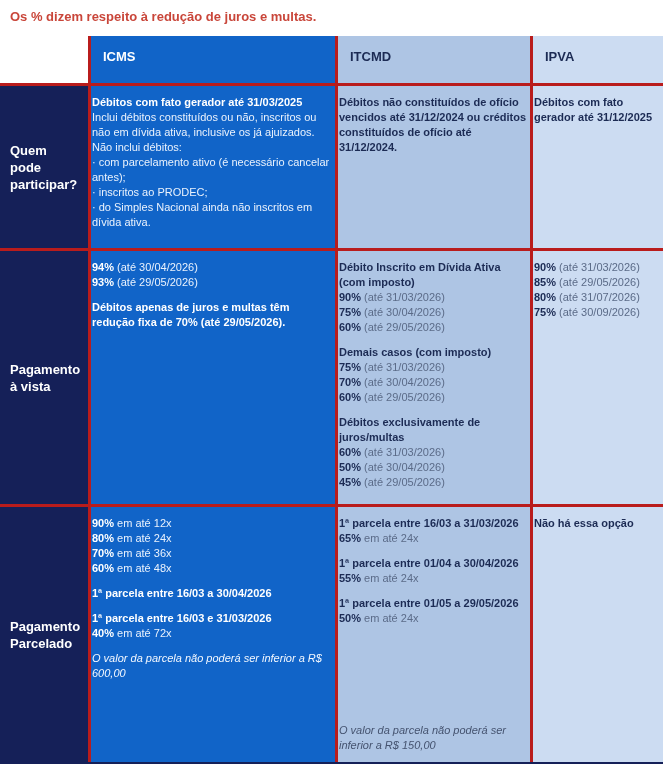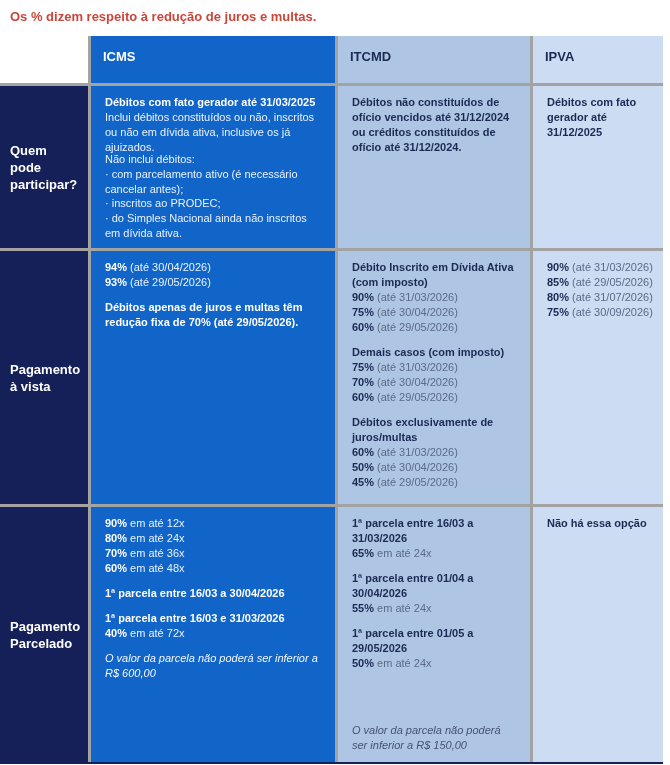--- a/index.html
+++ b/index.html
@@ -13,39 +13,39 @@
   .page-title {
     font-size: 13px; font-weight: 700; color: #c9463a;
     padding: 9px 10px 12px 10px;
   }
   .table {
     display: grid;
     grid-template-columns: 88px 244px 192px 130px;
     grid-template-rows: 47px 162px 253px 255px;
     gap: 3px;
     width: 663px;
-    background: #a3a3a3;
+    background: #b91c1c;
   }
   .corner { background: #ffffff; }
   .head-cell {
     font-size: 13px; font-weight: 700;
     padding: 13px 12px;
   }
   .head-icms  { background: #1164c8; color: #ffffff; }
   .head-itcmd { background: #aec5e4; color: #1c2b54; }
   .head-ipva  { background: #ccdcf2; color: #1c2b54; }
   .label-cell {
     background: #152058; color: #ffffff;
     font-size: 13px; font-weight: 700;
     display: flex; align-items: center;
     padding: 0 10px; line-height: 17px;
   }
   .cell {
     font-size: 11px; line-height: 15px;
-    padding: 9px 14px;
+    padding: 9px 1px;
     display: flex; flex-direction: column;
     overflow: hidden;
   }
   .col-icms  { background: #1164c8; color: #ffffff; }
   .col-itcmd { background: #aec5e4; color: #1c2b54; }
   .col-ipva  { background: #ccdcf2; color: #1c2b54; padding-right: 3px; }
   .line { min-height: 15px; }
   .line b { font-weight: 700; }
   .line.kv { white-space: nowrap; }
   .line.spacer { height: 10px; min-height: 10px; }

